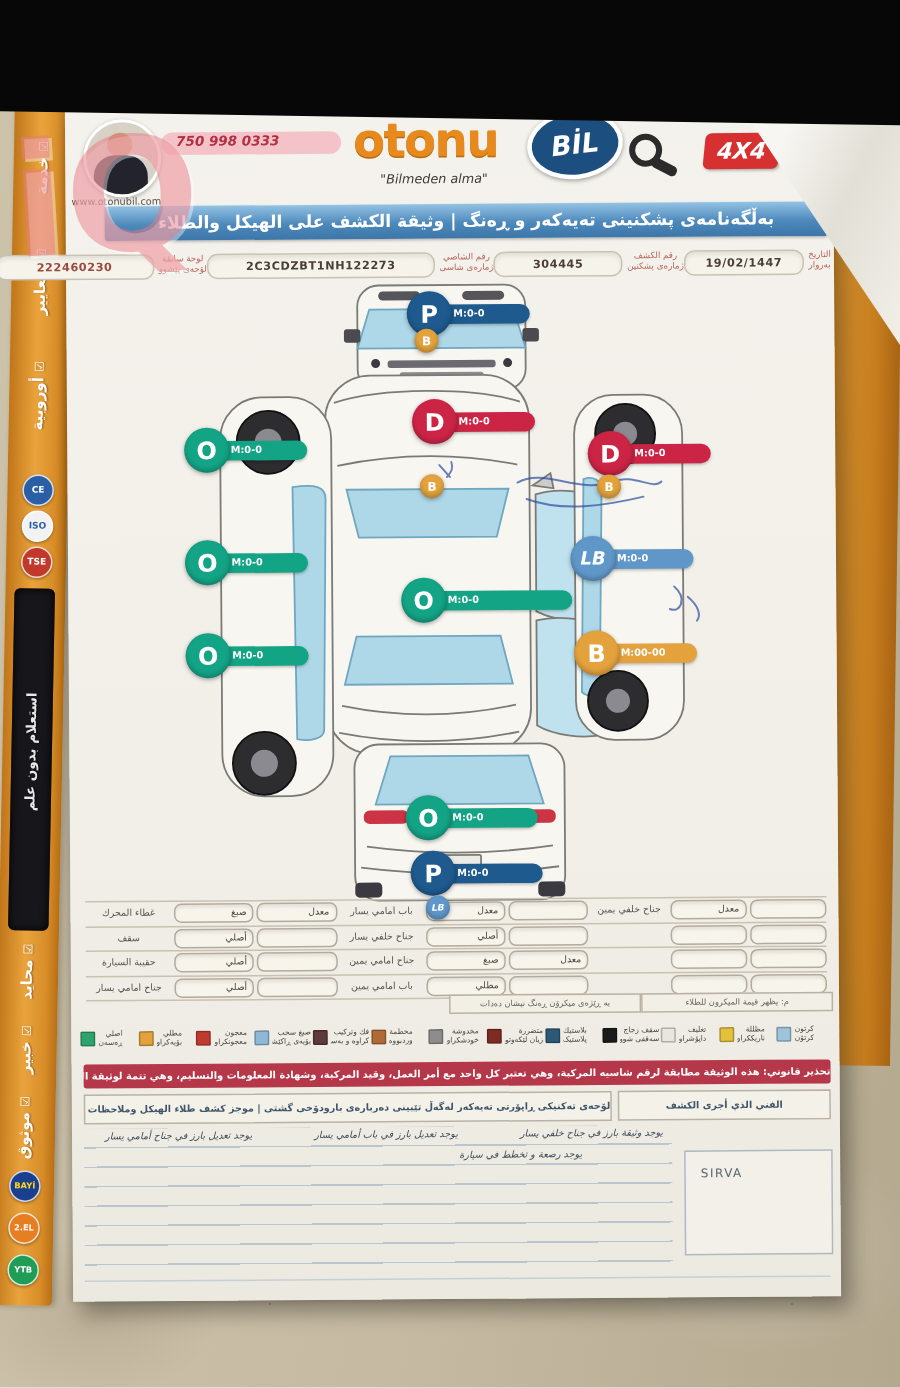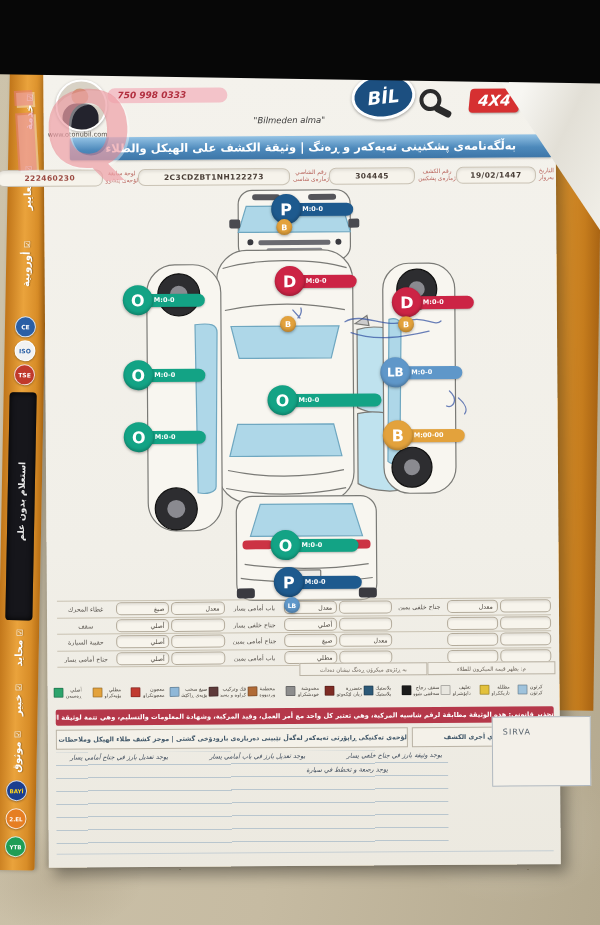--- a/index.html
+++ b/index.html
@@ -91,21 +91,21 @@
   .car-svg{left:0;top:0;width:512px;height:794px;pointer-events:none;}
   .markers-layer{left:0;top:0;width:512px;height:794px;}
   .marker{position:absolute;display:flex;align-items:center;}
   .mcirc{width:30px;height:30px;border-radius:50%;color:#fff;font-weight:900;font-size:16px;
       display:flex;align-items:center;justify-content:center;z-index:2;
       box-shadow:0 1px 3px rgba(0,0,0,.35), inset 0 -2px 3px rgba(0,0,0,.2);}
   .mpill{height:13px;border-radius:7px;color:#fff;font-weight:bold;font-size:6.5px;line-height:13px;
       padding:0 5px 0 10px;margin-left:-9px;width:46px;z-index:1;
       box-shadow:0 1px 2px rgba(0,0,0,.25);}
   .marker.small .mcirc{width:16px;height:16px;font-size:8px;}
-  .marker.lbsmall .mcirc{font-size:6px;}
+  .marker.lbsmall .mcirc{font-size:6px;font-style:italic;}
   
   .parts-table{left:10px;top:527px;width:494px;}
   .t-row{display:flex;align-items:center;gap:2px;height:15.5px;border-top:1px solid #c9c2b2;}
   .t-row:last-child{border-bottom:1px solid #c9c2b2;}
   .t-label{font-size:6.3px;color:#55504a;text-align:center;direction:rtl;white-space:nowrap;overflow:hidden;}
   .t-val{height:11px;border:1px solid #b3ab9b;border-radius:5px;background:#f7f4ec;
       box-shadow:inset 0 2px 2px rgba(0,0,0,.07);font-size:6.2px;color:#4a443c;direction:rtl;
       line-height:11px;padding:0 4px;text-align:right;}
   .w-l0{width:64px;} .w-v0{width:48px;} .w-l1{width:62px;} .w-v1{width:48px;} .w-l2{width:56px;} .w-v2{width:46px;}
   
@@ -124,21 +124,21 @@
   .footer-row{left:8px;top:656px;width:498px;height:20px;display:flex;direction:rtl;gap:4px;}
   .footer-cell{border:1px solid #b9b2a4;background:#f4f1e9;font-size:6.4px;font-weight:bold;
       color:#3f5668;line-height:19px;text-align:center;direction:rtl;white-space:nowrap;overflow:hidden;}
   .fc-right{width:140px;} .fc-left{flex:1;}
   
   .notes-box{left:8px;top:679px;width:392px;height:95px;direction:rtl;
       background:repeating-linear-gradient(180deg,transparent 0 12px,#b9c6ce 12px 13px);}
   .notes-line1{display:flex;direction:rtl;justify-content:space-between;padding:1px 6px 0 14px;height:12px;}
   .notes-line1 span, .notes-line2{font-size:6.4px;font-style:italic;color:#3d4a5a;white-space:nowrap;}
   .notes-line2{display:block;padding:2px 60px 0 0;height:11px;}
-  .sirva-box{left:408px;top:646px;width:97px;height:68px;border:1px solid #b0b8bf;background:#f3f0e9;margin-left:36px;}
+  .sirva-box{left:408px;top:696px;width:97px;height:68px;border:1px solid #b0b8bf;background:#f3f0e9;}
   .sirva-box span{position:absolute;left:10px;top:10px;font-size:8px;letter-spacing:1px;color:#5a6570;}
   .bottom-line{left:8px;top:780px;width:497px;height:0;border-top:1px solid #c6cfd4;}
 </style>
 </head>
 <body>
 
 <div class="speckle abs"></div>
 
 <div class="folder-strip abs"></div>
 
@@ -169,20 +169,21 @@
 </div>
 
 <div class="paper abs">
 
   <div class="avatar abs">
     <div class="head"></div>
     <div class="bodyshape"></div>
   </div>
   <div class="phone-pill abs">750 998 0333</div>
   <div class="website abs">www.otonubil.com</div>
+  <div class="logo-otonu abs">otonu</div>
   <div class="logo-bil abs">BİL</div>
   <div class="slogan abs">"Bilmeden alma"</div>
   <svg class="magnifier abs" viewBox="0 0 40 34">
     <circle cx="13" cy="13" r="9" fill="none" stroke="#2b2b2b" stroke-width="4"></circle>
     <rect x="19" y="17" width="18" height="7" rx="3" transform="rotate(28 19 17)" fill="#2b2b2b"></rect>
   </svg>
   <div class="badge4x4 abs">4X4</div>
   <div class="watermark-iq abs">iQ</div>
 
   <div class="title-bar abs">

